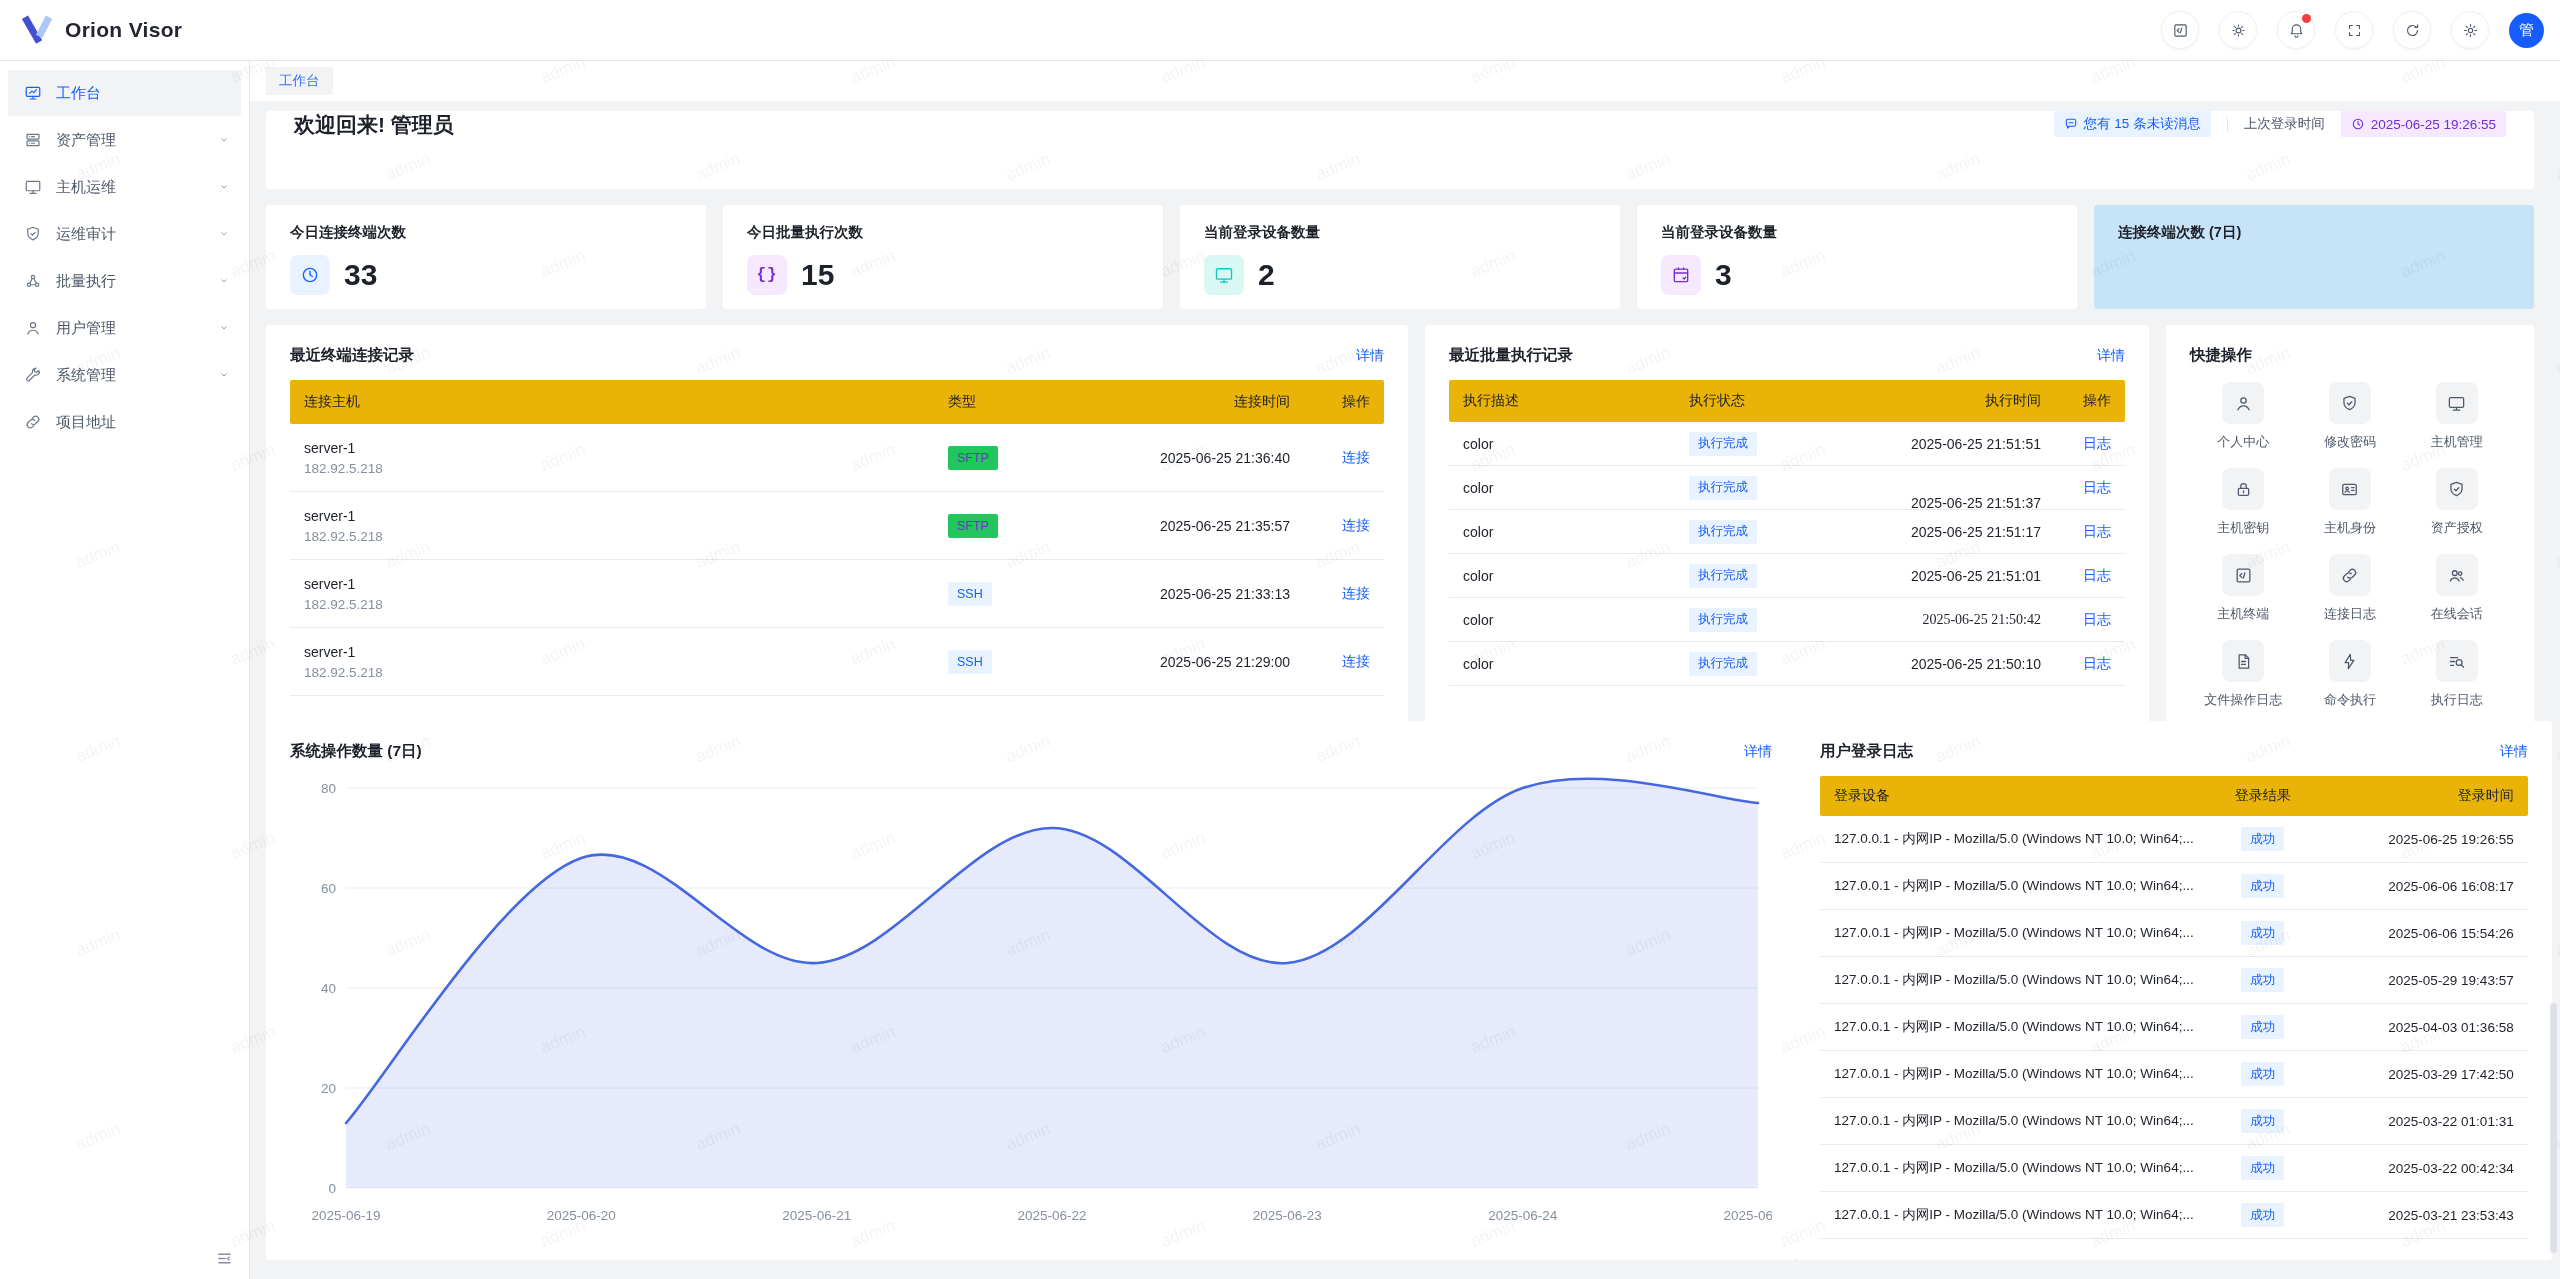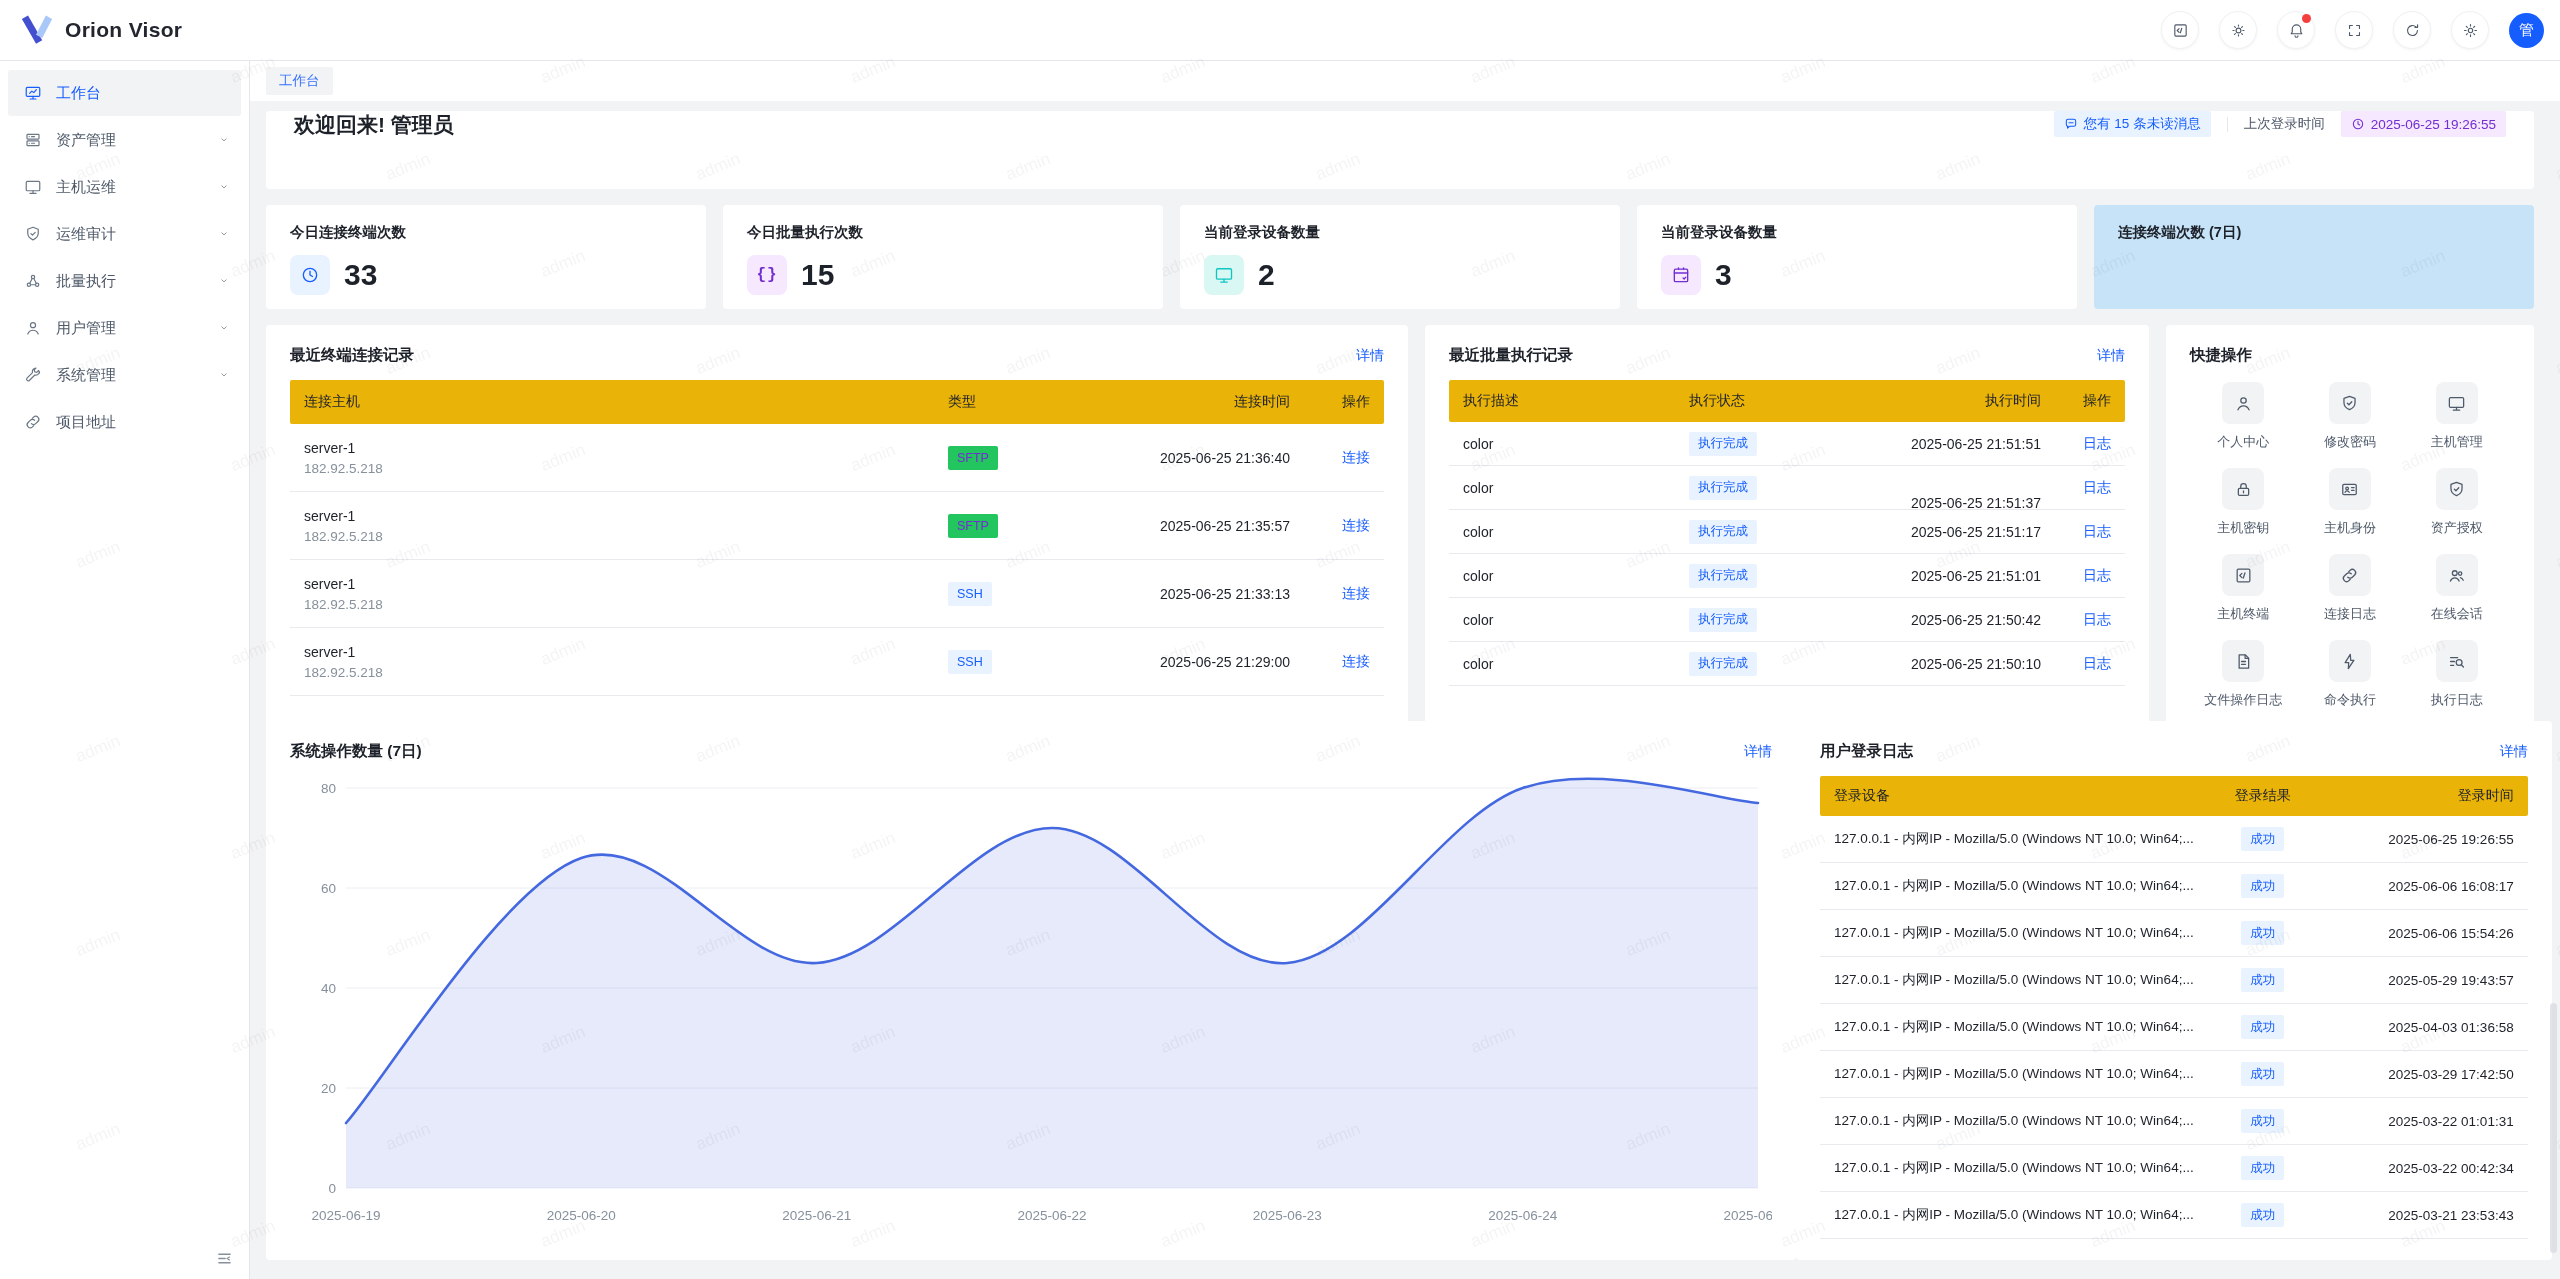--- a/index.html
+++ b/index.html
@@ -424,21 +424,21 @@
                 </div>
                 <div class="t-row" style="height: 43px;">
                   <div class="cell c-left">color</div>
                   <div class="cell" style="width:150px;"><span class="mini-badge bg-blue">执行完成</span></div>
                   <div class="cell" style="width:230px;text-align:right;">2025-06-25 21:51:01</div>
                   <div class="cell" style="width:70px;text-align:right;"><a class="link">日志</a></div>
                 </div>
                 <div class="t-row" style="height: 43px;">
                   <div class="cell c-left">color</div>
                   <div class="cell" style="width:150px;"><span class="mini-badge bg-blue">执行完成</span></div>
-                  <div class="cell" style="width:230px;text-align:right;">2025-06-25 21:50:42</div>
+                  <div class="cell" style="width:230px;text-align:right;font-family:Liberation Serif, serif;">2025-06-25 21:50:42</div>
                   <div class="cell" style="width:70px;text-align:right;"><a class="link">日志</a></div>
                 </div>
                 <div class="t-row" style="height: 43px;">
                   <div class="cell c-left">color</div>
                   <div class="cell" style="width:150px;"><span class="mini-badge bg-blue">执行完成</span></div>
                   <div class="cell" style="width:230px;text-align:right;">2025-06-25 21:50:10</div>
                   <div class="cell" style="width:70px;text-align:right;"><a class="link">日志</a></div>
                 </div>
               </div>
           </div>

